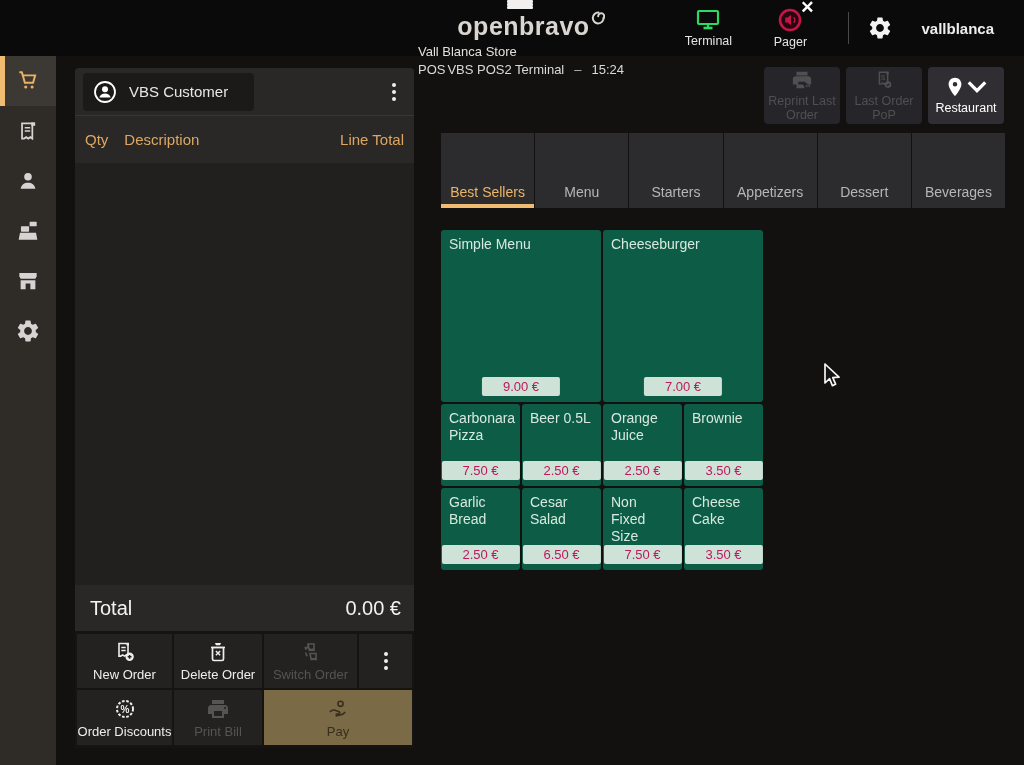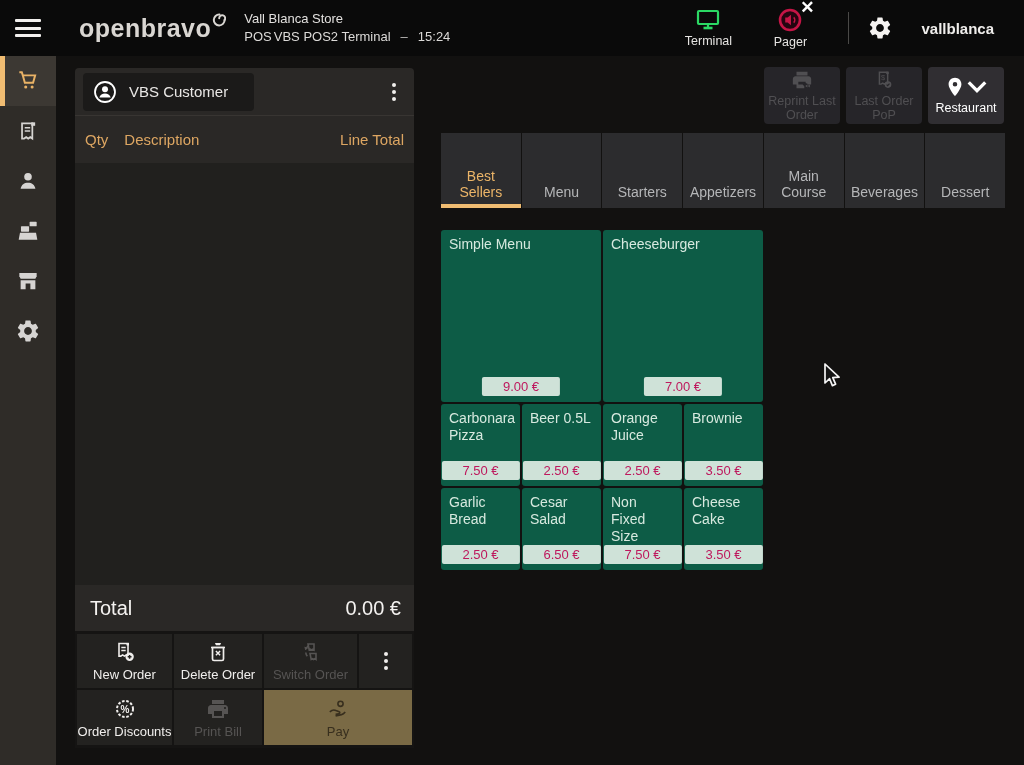--- a/index.html
+++ b/index.html
@@ -9,21 +9,21 @@
     background:#121110;
     font-family:"Liberation Sans", sans-serif;
     color:#e8e6e4;
     -webkit-font-smoothing:antialiased;
   }
   svg { display:block; }
 
   
   .app-header {
     position:absolute; left:0; top:0; width:1024px; height:56px;
-    background:#0a0a0a; display:flex; align-items:center;
+    background:#0a0a0a; display:flex; align-items:center;flex-direction:column;
   }
   .hamburger { width:26px; height:18px; margin-left:15px; display:flex; flex-direction:column; justify-content:space-between; cursor:pointer; }
   .hamburger span { display:block; height:3px; background:#f2f0ee; border-radius:1px; }
   .logo-wrap { margin-left:38px; display:flex; align-items:flex-start; }
   .logo-text { font-size:25px; font-weight:bold; letter-spacing:.5px; color:#d9d6d2; text-transform:lowercase; line-height:34px; }
   .logo-mark { margin-top:2px; margin-left:1px; }
   .store-block { margin-left:18px; font-size:13px; line-height:18px; color:#e3e1df; }
   .store-line2 { display:flex; gap:0; color:#dcdad8; }
   .store-line2 .pos { margin-right:2px; }
   .store-line2 .dash { margin:0 10px; color:#bdbbb9; }
@@ -349,27 +349,24 @@
   <div class="tab">
       <span>Menu</span>
     </div>
   <div class="tab">
       <span>Starters</span>
     </div>
   <div class="tab">
       <span>Appetizers</span>
     </div>
   <div class="tab">
-      <span>Main Course</span>
+      <span>Dessert</span>
     </div>
   <div class="tab">
       <span>Beverages</span>
-    </div>
-  <div class="tab">
-      <span>Dessert</span>
     </div>
 </div>
 
 <div class="products">
   <div class="tile large">
     <span>Simple Menu</span>
     <span class="price-badge">9.00 €</span>
   </div>
   <div class="tile large">
     <span>Cheeseburger</span>

